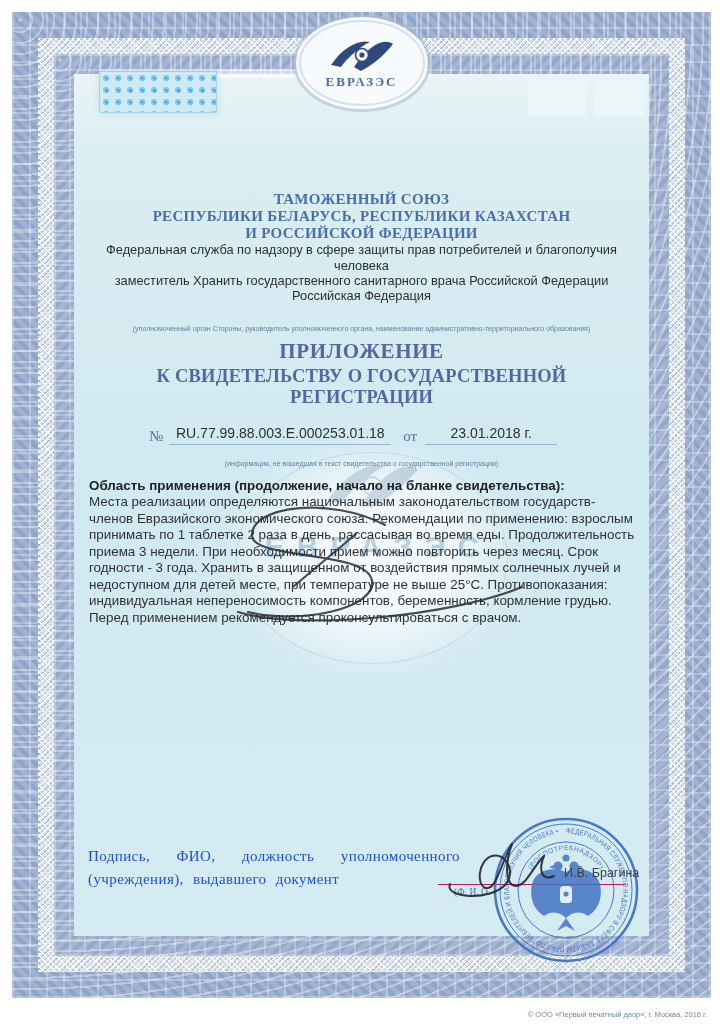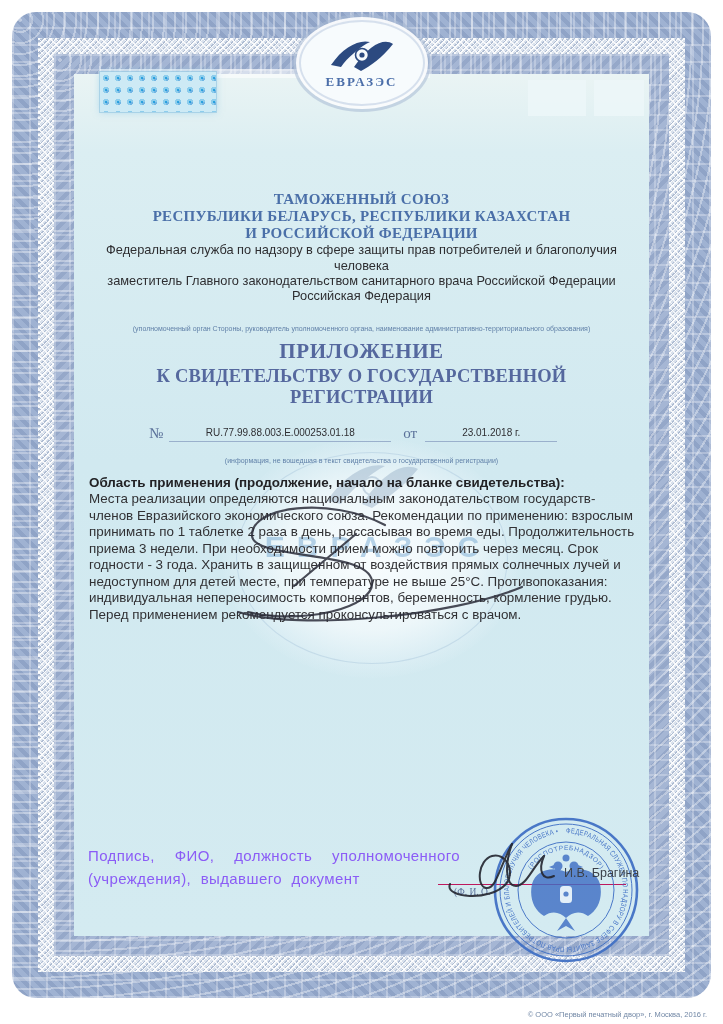--- a/index.html
+++ b/index.html
@@ -1,20 +1,20 @@
 <!DOCTYPE html>
 <html><head>
 <meta charset="utf-8">
 <style>
   html,body{margin:0;padding:0;background:#ffffff;}
   .certificate{position:relative;width:723px;height:1024px;background:#ffffff;overflow:hidden;
     font-family:"Liberation Sans",sans-serif;}
   
   .frame{position:absolute;left:12px;right:12px;top:12px;bottom:26px;box-sizing:border-box;
-    padding:26px;border-radius:24px;}
+    padding:26px;}
   .wavy{
     background-color:#9fb2d2;
     background-image:
       repeating-radial-gradient(circle at 8px 8px, rgba(255,255,255,.35) 0 2px, transparent 2px 11px),
       repeating-linear-gradient(90deg, rgba(255,255,255,.28) 0 2px, transparent 2px 17px),
       repeating-linear-gradient(0deg, rgba(255,255,255,.28) 0 2px, transparent 2px 17px),
       repeating-linear-gradient(45deg, rgba(88,112,158,.22) 0 4px, transparent 4px 9px);
   }
   .hatch{height:100%;box-sizing:border-box;padding:16px;
     background-color:#d9e1ec;
@@ -60,39 +60,39 @@
     color:#4a6fa8;letter-spacing:.3px;}
   .h-sans{font-size:12.8px;line-height:1.2;color:#2e2e31;}
   .note-small{font-size:7px;color:#6080a8;text-align:center;margin-top:21px;position:relative;z-index:2;}
   .title-block{text-align:center;margin-top:7px;position:relative;z-index:2;}
   .title-l1{font-family:Liberation Serif, serif;font-weight:bold;font-size:21px;color:#55689e;letter-spacing:.6px;}
   .title-l2{font-family:"Liberation Serif",serif;font-weight:bold;font-size:18.5px;color:#55689e;letter-spacing:.2px;margin-top:2px;}
   
   .reg-row{display:flex;align-items:flex-end;margin:17px 30px 0 62px;position:relative;z-index:2;
     font-family:"Liberation Serif",serif;font-size:15px;color:#5a7099;}
   .reg-line{border-bottom:1px solid #9ab0cc;text-align:center;font-family:"Liberation Sans",sans-serif;
-    font-size:10px;color:#2f2f33;padding-bottom:3px;}
+    font-size:14px;color:#2f2f33;padding-bottom:3px;}
   .reg-num{flex:0 0 222px;margin-left:6px;}
   .reg-from{margin:0 8px 0 12px;}
   .reg-date{flex:0 0 132px;}
   .note-small2{font-size:7px;color:#6080a8;text-align:center;margin-top:15px;position:relative;z-index:2;}
   
   .body-block{margin:11px 1px 0 2px;position:relative;z-index:2;font-size:13.4px;line-height:1.235;color:#313134;}
   .body-heading{font-weight:bold;color:#222225;}
   
   .watermark{position:absolute;left:222px;top:438px;width:300px;height:240px;border-radius:50%;z-index:1;
     background:radial-gradient(ellipse at center, rgba(251,254,255,.95) 0%, rgba(244,250,252,.8) 42%, rgba(231,243,249,.4) 62%, rgba(231,243,249,0) 72%);}
   .watermark::before{content:"";position:absolute;inset:14px;border:1px solid rgba(168,198,220,.45);border-radius:50%;}
   .watermark-swoosh{position:absolute;left:95px;top:18px;opacity:.35;}
   .watermark-text{position:absolute;left:0;right:0;top:92px;text-align:center;font-weight:bold;
     font-size:30px;letter-spacing:12px;padding-left:12px;color:rgba(128,174,214,.55);}
   .sig-main{position:absolute;left:100px;top:480px;z-index:3;}
   
   .sign-left{position:absolute;left:88px;top:845px;width:372px;z-index:2;
-    font-family:Liberation Sans, sans-serif;font-size:15px;line-height:1.5;color:#8b5cf6;word-spacing:5px;letter-spacing:.4px;}
+    font-family:Liberation Serif, serif;font-size:15px;line-height:1.5;color:#1d4ed8;word-spacing:5px;letter-spacing:.4px;}
   .sl-just{text-align:justify;text-align-last:justify;}
   
   .fio-line{position:absolute;left:438px;top:884px;width:188px;border-top:1px solid #be185d;z-index:2;
     font-family:"Liberation Serif",serif;font-size:9.5px;color:#5a7099;padding:2px 0 0 16px;box-sizing:border-box;}
   .stamp{position:absolute;left:488px;top:812px;width:156px;height:156px;z-index:4;opacity:.93;}
   .sig-stamp{position:absolute;left:432px;top:826px;z-index:5;}
   .signatory{position:absolute;left:564px;top:866px;z-index:6;font-size:12.5px;color:#3b4049;}
   
   .copyright{position:absolute;right:16px;bottom:5px;font-size:7.5px;color:#7187a5;z-index:2;}
 </style>
@@ -104,21 +104,21 @@
   <div class="frame wavy">
     <div class="hatch">
       <div class="wavy2">
         <div class="content">
 
           <div class="header-block">
             <div class="h-serif">ТАМОЖЕННЫЙ СОЮЗ</div>
             <div class="h-serif">РЕСПУБЛИКИ БЕЛАРУСЬ, РЕСПУБЛИКИ КАЗАХСТАН</div>
             <div class="h-serif">И РОССИЙСКОЙ ФЕДЕРАЦИИ</div>
             <div class="h-sans">Федеральная служба по надзору в сфере защиты прав потребителей и благополучия человека</div>
-            <div class="h-sans">заместитель Главного законодательством санитарного врача Российской Федерации</div>
+            <div class="h-sans">заместитель Хранить государственного санитарного врача Российской Федерации</div>
             <div class="h-sans">Российская Федерация</div>
           </div>
           <div class="note-small">(уполномоченный орган Стороны, руководитель уполномоченного органа, наименование административно-территориального образования)</div>
 
           <div class="title-block">
             <div class="title-l1">ПРИЛОЖЕНИЕ</div>
             <div class="title-l2">К СВИДЕТЕЛЬСТВУ О ГОСУДАРСТВЕННОЙ РЕГИСТРАЦИИ</div>
           </div>
 
           <div class="reg-row">

